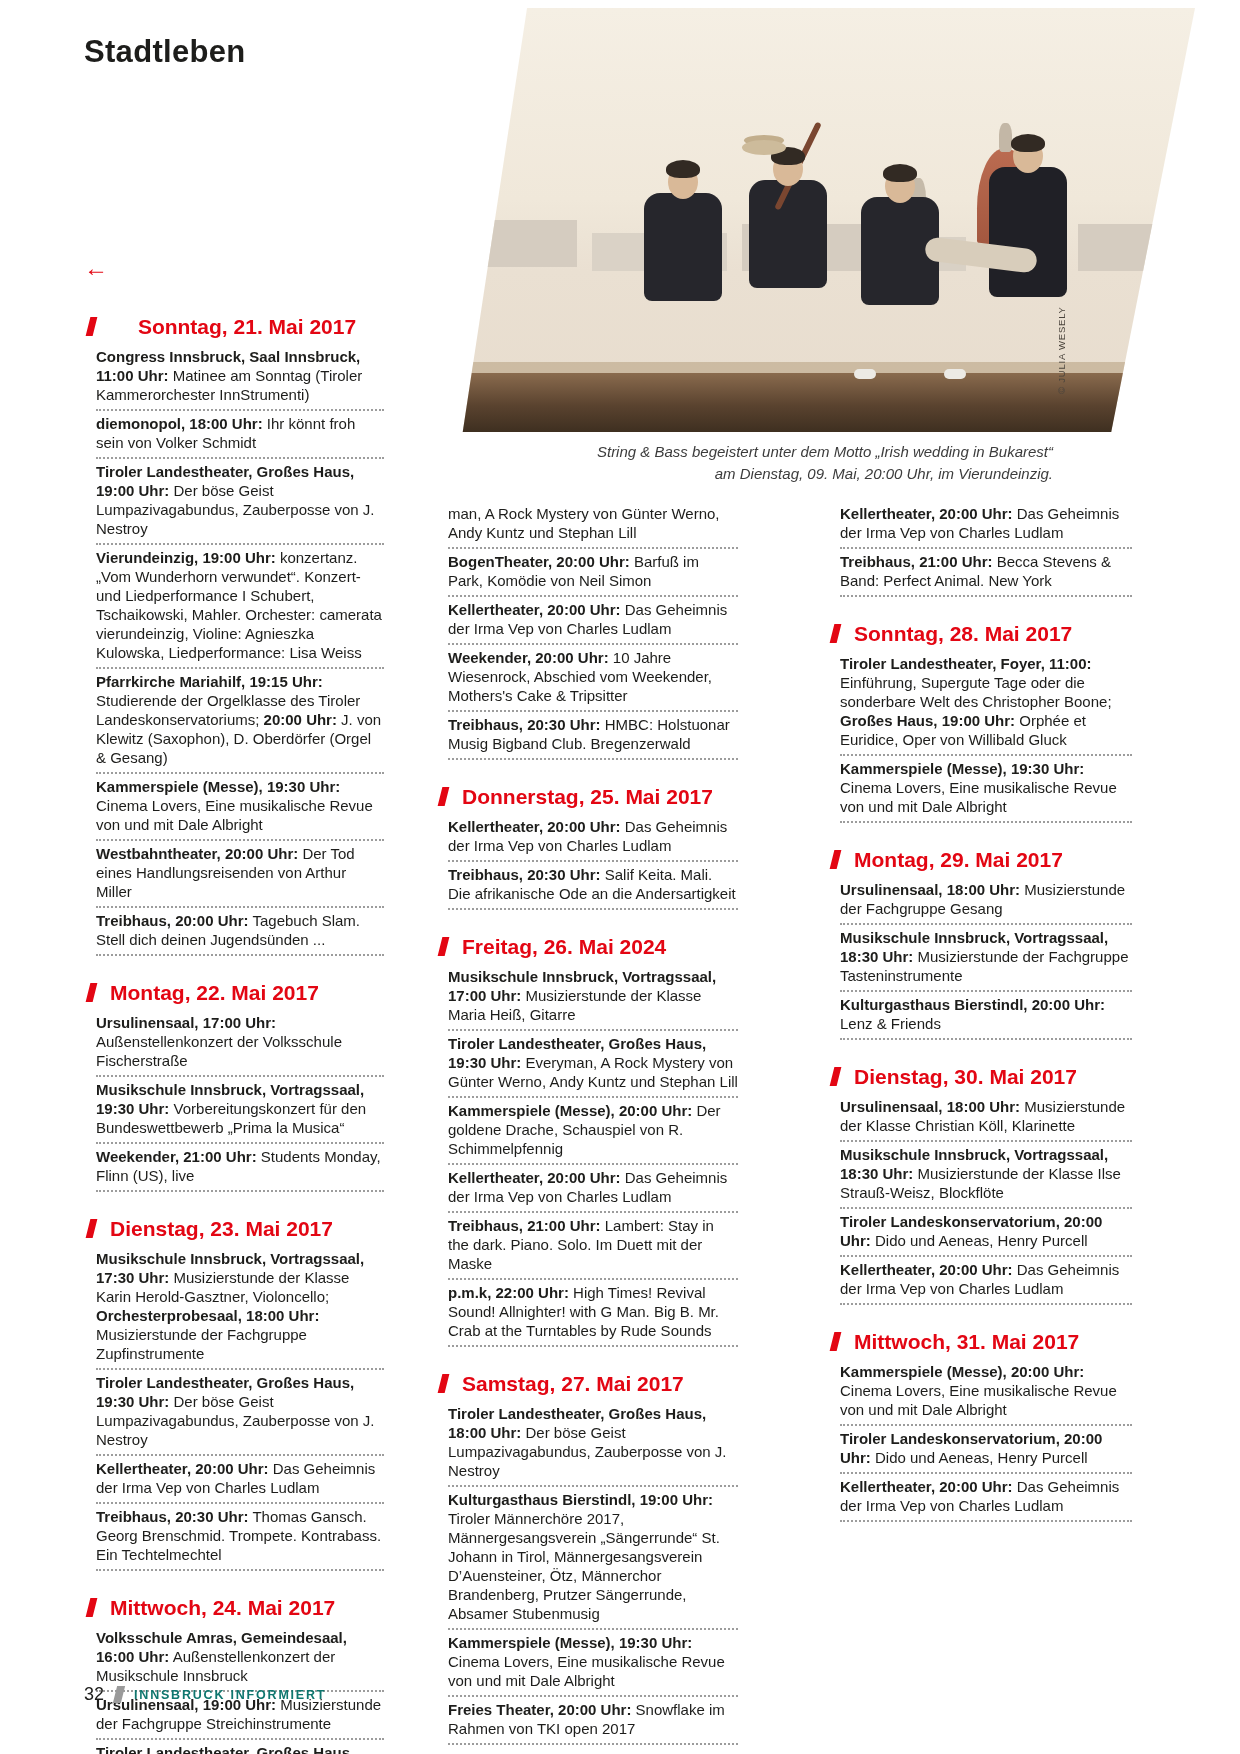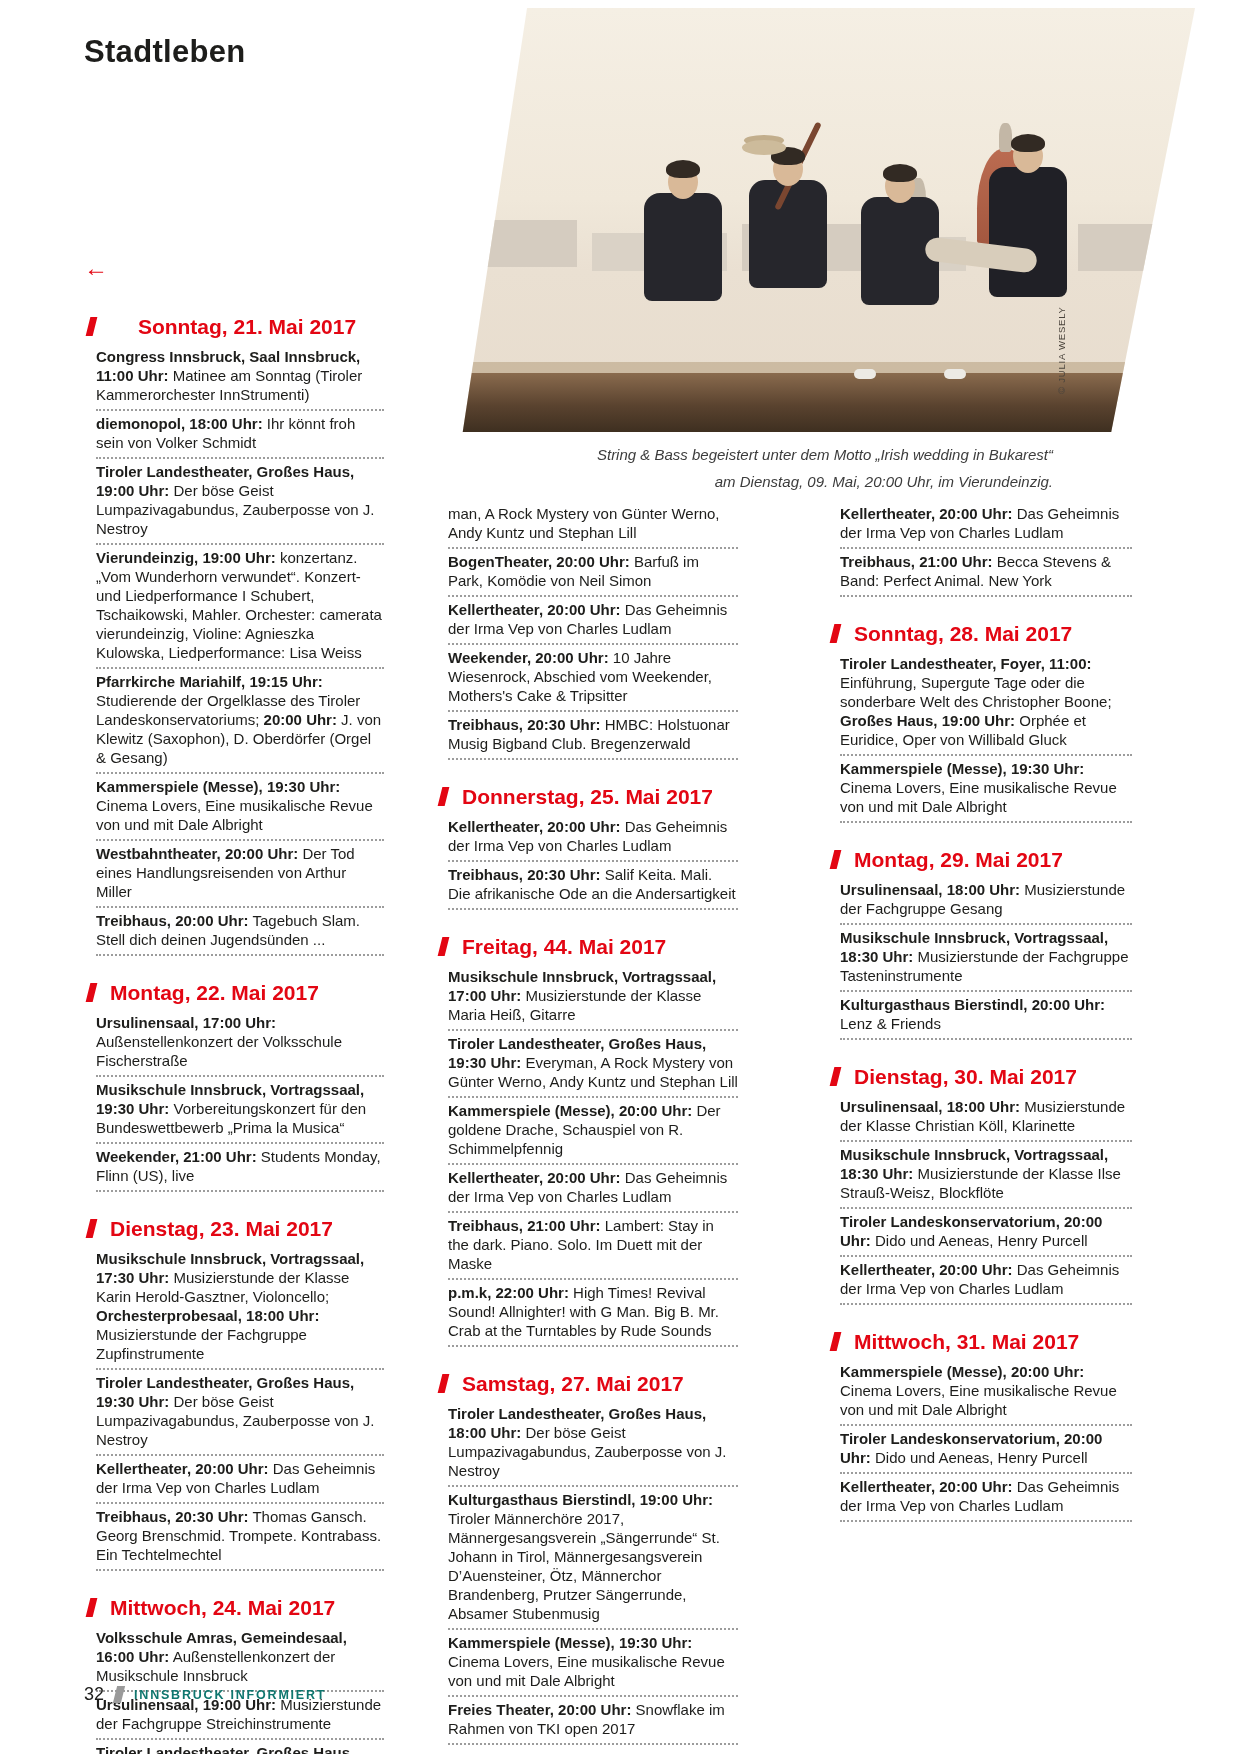--- a/index.html
+++ b/index.html
@@ -47,21 +47,21 @@
   .violin{position:absolute;left:46px;top:-34px;width:6px;height:96px;background:#7a4630;border-radius:3px;transform:rotate(26deg);}
   .legs-light{position:absolute;top:104px;left:-64px;width:112px;height:24px;background:#d8cdbb;border-radius:12px;transform:rotate(7deg);}
   .shoe{position:absolute;width:22px;height:10px;background:#eceae5;border-radius:5px;bottom:12.5%;}
   .s1{left:54%;}
   .s2{left:66%;}
 
   .credit{position:absolute;left:81%;top:91%;transform:rotate(-90deg);transform-origin:0 0;
           font-size:9.5px;letter-spacing:.8px;color:#4a443c;white-space:nowrap;}
 
   .caption{position:absolute;left:573px;top:441px;width:480px;margin:0;text-align:right;
-           font-style:italic;font-size:15px;line-height:27px;color:#3c3c3c;}
+           font-style:italic;font-size:15px;line-height:22px;color:#3c3c3c;}
 
   
   .col{position:absolute;font-size:15px;line-height:19px;}
   .col1{left:84px;top:314px;width:300px;}
   .col2{left:436px;top:501px;width:302px;}
   .col3{left:828px;top:501px;width:304px;}
 
   .day-header{position:relative;margin:24px 0 5px;padding-left:26px;font-size:21px;line-height:25px;
               font-weight:700;color:var(--accent);}
   .day-header.first{margin-top:0;text-align:center;}
@@ -150,21 +150,21 @@
     </div>
   <div class="col col2">
       <div class="entry">man, A Rock Mystery von Günter Werno, Andy Kuntz und Stephan Lill</div>
       <div class="entry"><b>BogenTheater, 20:00 Uhr:</b> Barfuß im Park, Komödie von Neil Simon</div>
       <div class="entry"><b>Kellertheater, 20:00 Uhr:</b> Das Geheimnis der Irma Vep von Charles Ludlam</div>
       <div class="entry"><b>Weekender, 20:00 Uhr:</b> 10 Jahre Wiesenrock, Abschied vom Weekender, Mothers's Cake &amp; Tripsitter</div>
       <div class="entry"><b>Treibhaus, 20:30 Uhr:</b> HMBC: Holstuonar Musig Bigband Club. Bregenzerwald</div>
       <h2 class="day-header"><span class="red-slash"></span><span>Donnerstag, 25. Mai 2017</span></h2>
       <div class="entry"><b>Kellertheater, 20:00 Uhr:</b> Das Geheimnis der Irma Vep von Charles Ludlam</div>
       <div class="entry"><b>Treibhaus, 20:30 Uhr:</b> Salif Keita. Mali. Die afrikanische Ode an die Andersartigkeit</div>
-      <h2 class="day-header"><span class="red-slash"></span><span>Freitag, 44. Mai 2017</span></h2>
+      <h2 class="day-header"><span class="red-slash"></span><span>Freitag, 26. Mai 2024</span></h2>
       <div class="entry"><b>Musikschule Innsbruck, Vortragssaal, 17:00 Uhr:</b> Musizierstunde der Klasse Maria Heiß, Gitarre</div>
       <div class="entry"><b>Tiroler Landestheater, Großes Haus, 19:30 Uhr:</b> Everyman, A Rock Mystery von Günter Werno, Andy Kuntz und Stephan Lill</div>
       <div class="entry"><b>Kammerspiele (Messe), 20:00 Uhr:</b> Der goldene Drache, Schauspiel von R. Schimmelpfennig</div>
       <div class="entry"><b>Kellertheater, 20:00 Uhr:</b> Das Geheimnis der Irma Vep von Charles Ludlam</div>
       <div class="entry"><b>Treibhaus, 21:00 Uhr:</b> Lambert: Stay in the dark. Piano. Solo. Im Duett mit der Maske</div>
       <div class="entry"><b>p.m.k, 22:00 Uhr:</b> High Times! Revival Sound! Allnighter! with G Man. Big B. Mr. Crab at the Turntables by Rude Sounds</div>
       <h2 class="day-header"><span class="red-slash"></span><span>Samstag, 27. Mai 2017</span></h2>
       <div class="entry"><b>Tiroler Landestheater, Großes Haus, 18:00 Uhr:</b> Der böse Geist Lumpazivagabundus, Zauberposse von J. Nestroy</div>
       <div class="entry"><b>Kulturgasthaus Bierstindl, 19:00 Uhr:</b> Tiroler Männerchöre 2017, Männergesangsverein „Sängerrunde“ St. Johann in Tirol, Männergesangsverein D’Auensteiner, Ötz, Männerchor Brandenberg, Prutzer Sängerrunde, Absamer Stubenmusig</div>
       <div class="entry"><b>Kammerspiele (Messe), 19:30 Uhr:</b> Cinema Lovers, Eine musikalische Revue von und mit Dale Albright</div>

